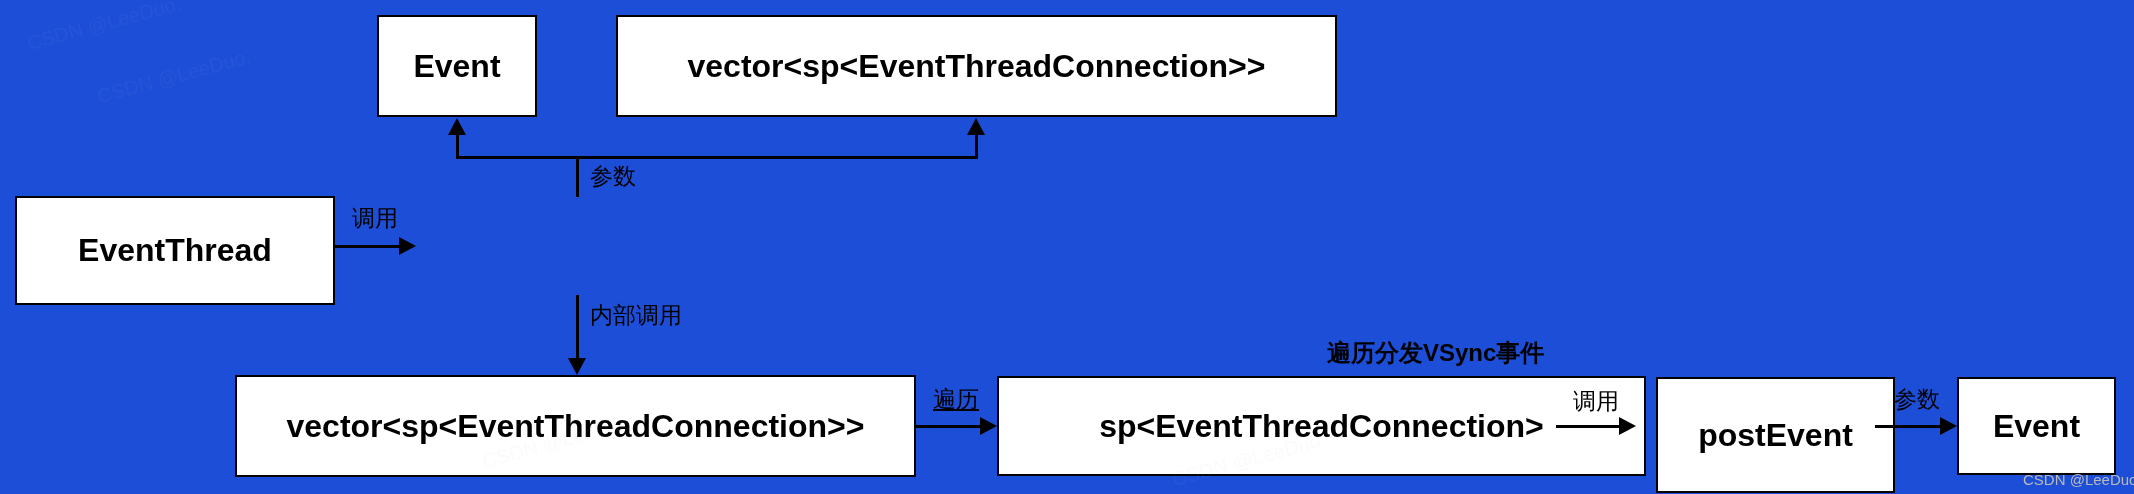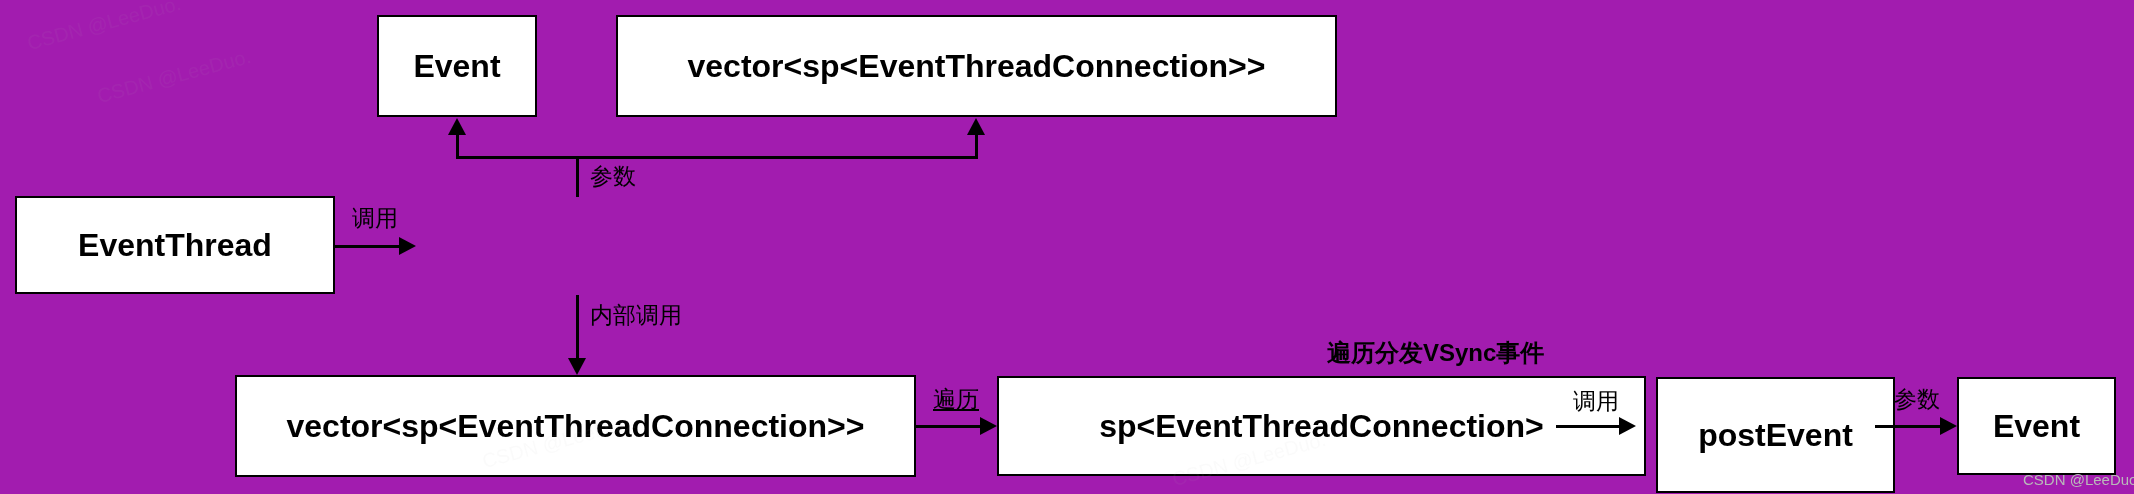--- a/index.html
+++ b/index.html
@@ -4,21 +4,21 @@
 <style>
   html, body {
     margin: 0;
     padding: 0;
     background: #ffffff;
   }
   #canvas {
     position: relative;
     width: 2134px;
     height: 494px;
-    background: #a21caf;
+    background: #1d4ed8;
     font-family: "Liberation Sans", sans-serif;
     overflow: hidden;
   }
   .node {
     position: absolute;
     box-sizing: border-box;
     background: #ffffff;
     border: 2.5px solid #000000;
     display: flex;
     align-items: center;
@@ -89,21 +89,21 @@
 <div id="canvas">
 
   <div class="node" style="left:377px; top:15px; width:160px; height:102px;">
     <span>Event</span>
   </div>
 
   <div class="node" style="left:616px; top:15px; width:721px; height:102px;">
     <span>vector&lt;sp&lt;EventThreadConnection&gt;&gt;</span>
   </div>
 
-  <div class="node" style="left:15px; top:196px; width:320px; height:98px;">
+  <div class="node" style="left:15px; top:196px; width:320px; height:109px;">
     <span>EventThread</span>
   </div>
 
 
   <div class="node" style="left:235px; top:375px; width:681px; height:102px;">
     <span>vector&lt;sp&lt;EventThreadConnection&gt;&gt;</span>
   </div>
 
   <div class="node" style="left:997px; top:376px; width:649px; height:100px;">
     <span>sp&lt;EventThreadConnection&gt;</span>

